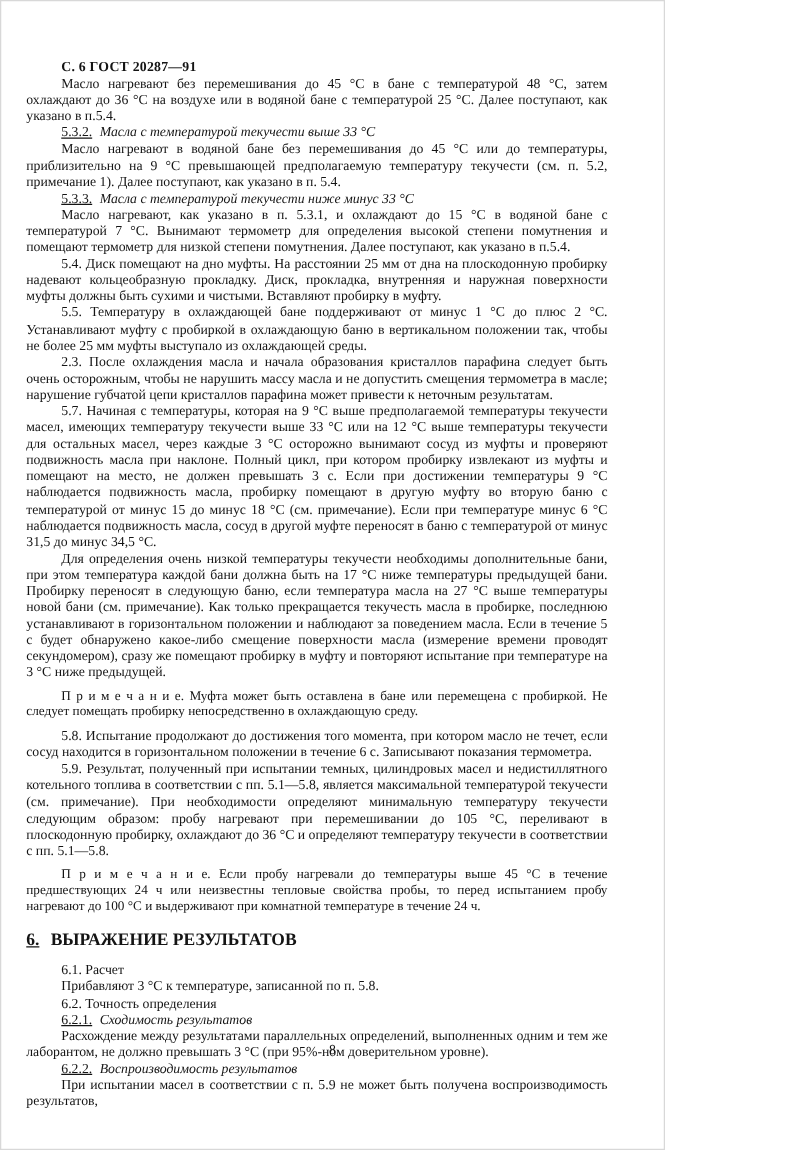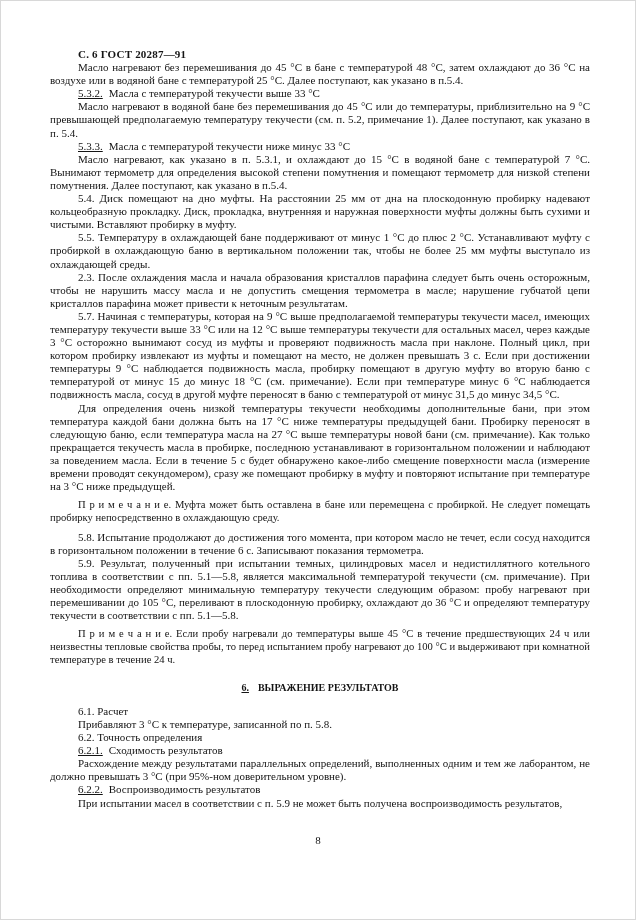--- a/index.html
+++ b/index.html
@@ -2,57 +2,57 @@
 <html lang="ru"><head>
 <meta charset="utf-8">
 <style>
   html, body {
     margin: 0;
     padding: 0;
     background: #ffffff;
   }
   .page {
     position: relative;
-    width: 636px;
+    width: 532px;
     height: 920px;
     background: #ffffff;
     box-sizing: border-box;
     border: 1px solid #d8d8d8;
-    padding: 47px 45px 0 49px;
+    padding: 47px 45px 0 20px;
     font-family: "Liberation Serif", "DejaVu Serif", serif;
     color: #141414;
     overflow: hidden;
   }
   .page-header {
     font-size: 13.5px;
     font-weight: bold;
     letter-spacing: 0.2px;
     margin: 0 0 15px 0;
     text-indent: 0;
   }
   .page p {
     margin: 0;
     font-size: 11px;
     line-height: 13.1px;
     text-align: justify;
     text-indent: 28px;
   }
-  .page p.h-italic .h-title { }
+  .page p.h-italic .h-title { font-style: italic; }
   .page p .h-num { margin-right: 6px; text-decoration: underline; }
   .page p.h-bold { font-weight: normal; }
   .page p.note {
     margin: 6px 0;
     font-size: 10.6px;
     line-height: 12.8px;
   }
   .page p.section-heading {
-    text-align: center;
+    text-align: left;
     text-indent: 0;
     font-weight: bold;
-    font-size: 10px;
+    font-size: 14px;
     margin: 14px 0 11px 0;
   }
   .page p.section-heading .h-num { margin-right: 9px; }
   .page-number {
     position: absolute;
     left: 0;
     right: 0;
     top: 833px;
     text-align: center;
     font-size: 11px;

